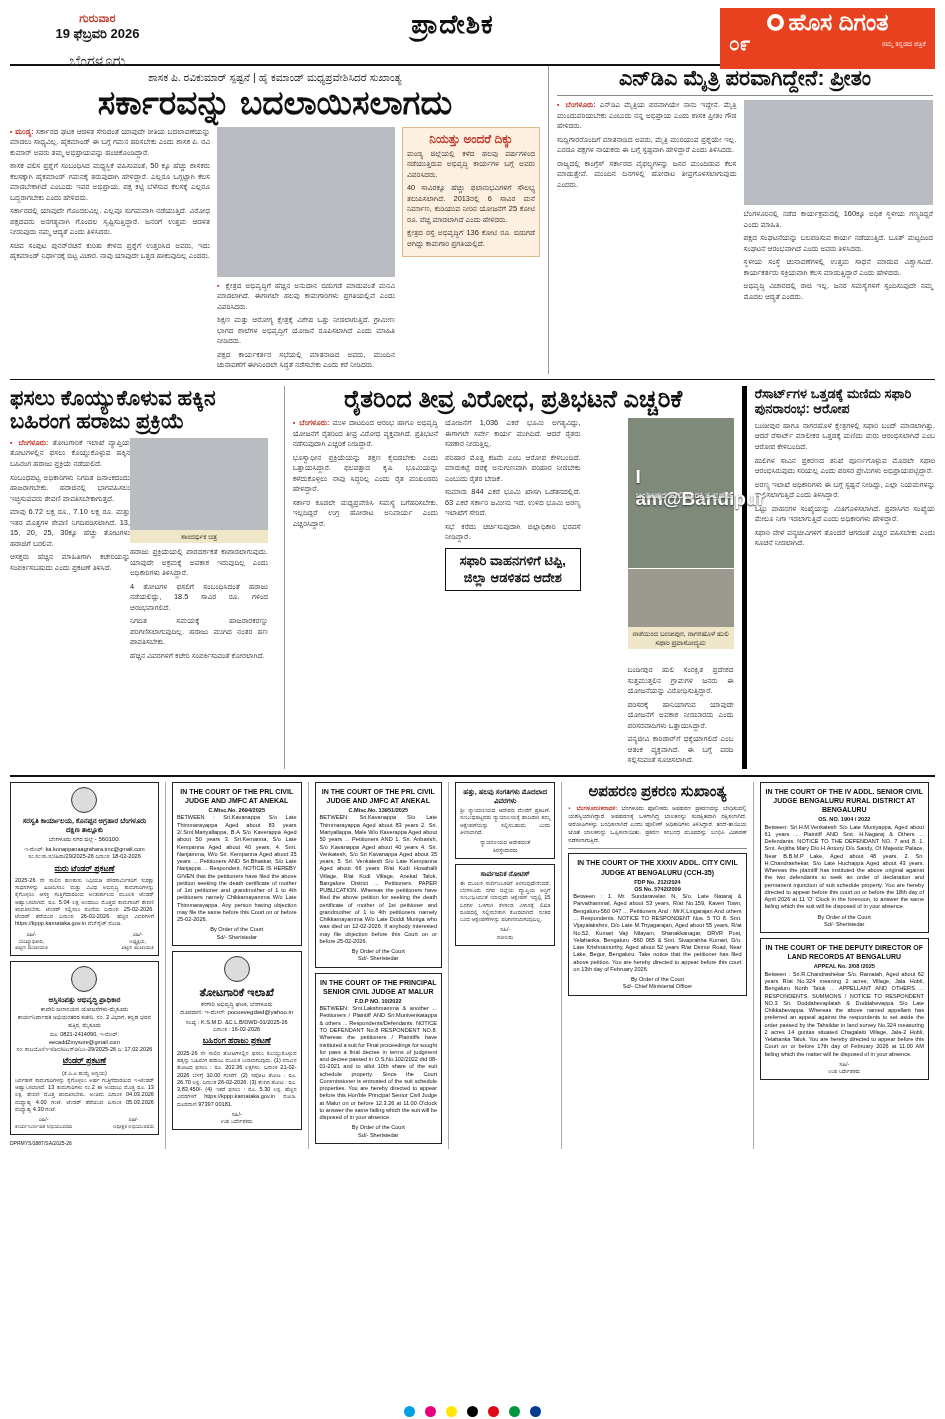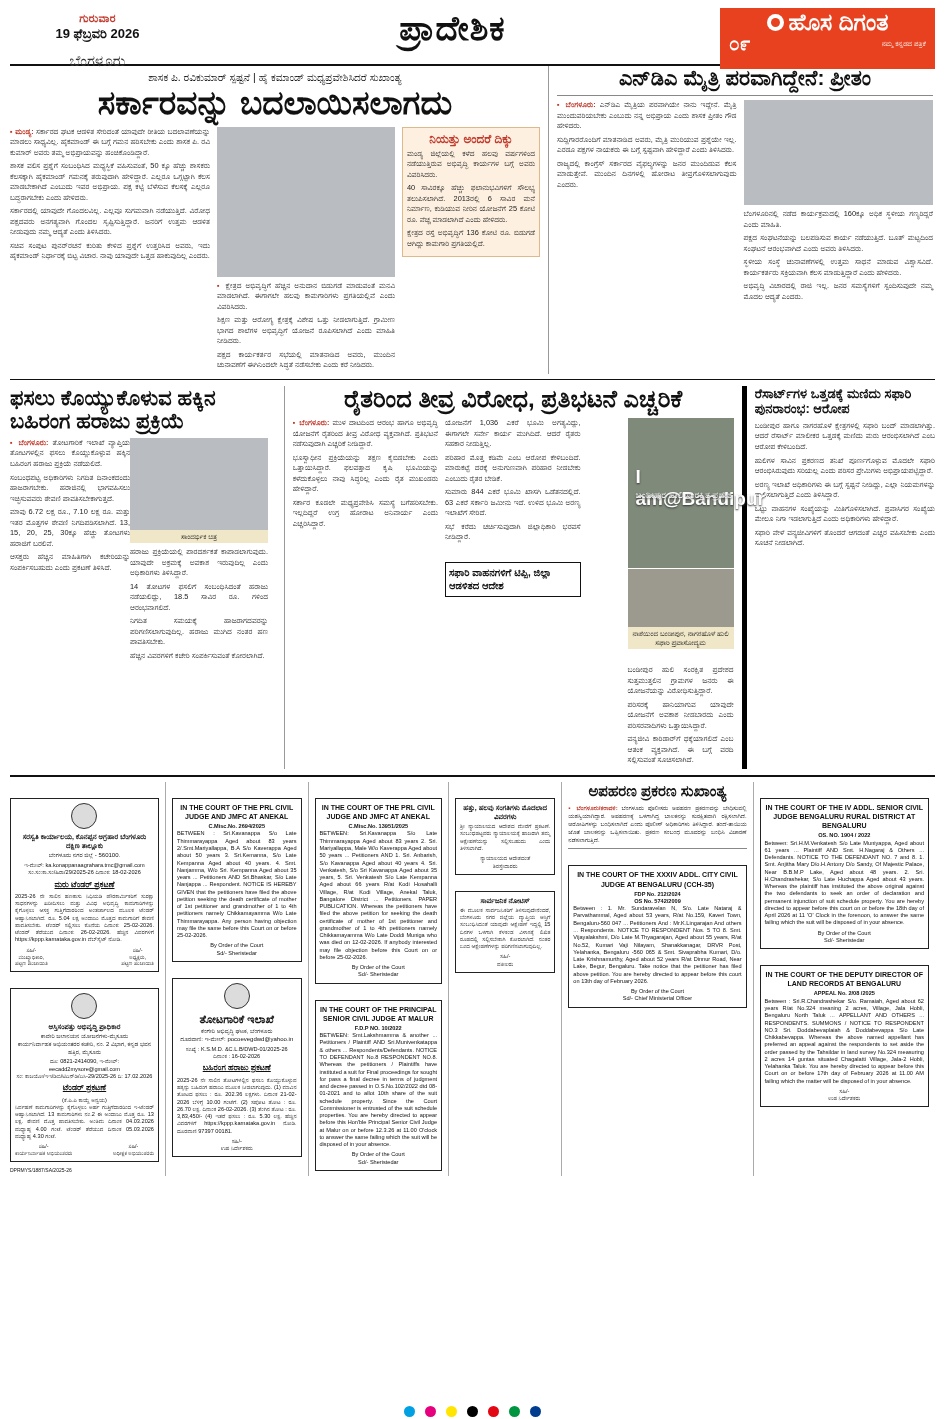--- a/index.html
+++ b/index.html
@@ -28,21 +28,21 @@
     height: 58px;
   }
   .mast-left { width: 175px; text-align: center; padding-top: 4px; }
   .mast-day {
     color: #c0392b; font-weight: bold; font-size: 11px; letter-spacing: .3px;
   }
   .mast-date { font-weight: bold; font-size: 13px; margin-top: 1px; }
   .mast-place { font-size: 15px; margin-top: 10px; color: #333; }
   .mast-center { flex: 1; text-align: center; padding-top: 2px; }
   .mast-title {
-    font-size: 34px; font-weight: bold; letter-spacing: 1px;
+    font-size: 26px; font-weight: bold; letter-spacing: 1px;
     font-family: "Liberation Serif", serif;
   }
   .mast-right {
     width: 215px; text-align: right;
   }
   .brandbox {
     background: #e8411f; color: #fff; padding: 3px 6px 16px 6px;
     display: inline-block; width: 100%;
   }
   .brandrow { display: flex; align-items: center; justify-content: center; gap: 5px; }
@@ -136,33 +136,33 @@
     font-size: 19px; font-weight: bold; text-shadow: 0 1px 2px #333;
   }
   .bandipur-sub {
     position: absolute; left: 8px; top: 72px; color: #fff; font-size: 9px;
     text-shadow: 0 1px 2px #333;
   }
   .photo-ground {
     width: 100%; height: 58px; background: #9c9a8e; margin-top: 1px;
   }
   .boxed-note {
-    border: 1px solid #111; padding: 3px; font-size: 10px; font-weight: bold;
-    margin-top: 19px; line-height: 1.35;
+    border: 1px solid #111; padding: 3px; font-size: 13px; font-weight: bold;
+    text-align: center; margin-top: 5px; line-height: 1.35;
   }
 
   
   .classifieds { margin-top: 6px; border-top: 2px solid #111; padding-top: 5px; }
   .cl-row { display: flex; gap: 6px; }
   .cl-col { border-right: 1px solid #aaa; padding-right: 6px; }
   .cl-col:last-child { border-right: none; }
 
   .ad {
     border: 1px solid #222; padding: 4px; font-size: 5.6px; line-height: 1.3;
-    margin-bottom: 5px; text-align: justify; margin-top: 16px;
+    margin-bottom: 5px; text-align: justify;
   }
   .ad .ad-head {
     text-align: center; font-weight: bold; font-size: 7px; margin-bottom: 2px;
     line-height: 1.3;
   }
   .ad .ad-sub {
     text-align: center; font-size: 6px; margin-bottom: 2px; line-height: 1.3;
   }
   .ad .ad-center { text-align: center; }
   .ad .ad-bold { font-weight: bold; }
@@ -290,22 +290,22 @@
             <p>ಸಂಬಂಧಪಟ್ಟ ಅಧಿಕಾರಿಗಳು ನಿಗದಿತ ದಿನಾಂಕದಂದು ಹಾಜರಾಗಬೇಕು. ಹರಾಜಿನಲ್ಲಿ ಭಾಗವಹಿಸಲು ಇಚ್ಛಿಸುವವರು ಠೇವಣಿ ಪಾವತಿಸಬೇಕಾಗುತ್ತದೆ.</p>
             <p>ಮಾವು 6.72 ಲಕ್ಷ ರೂ., 7.10 ಲಕ್ಷ ರೂ. ಮತ್ತು ಇತರ ಮೊತ್ತಗಳ ಠೇವಣಿ ನಿಗದಿಪಡಿಸಲಾಗಿದೆ. 13, 15, 20, 25, 30ಕ್ಕೂ ಹೆಚ್ಚು ತೋಟಗಳು ಹರಾಜಿಗೆ ಬರಲಿವೆ.</p>
             <p>ಆಸಕ್ತರು ಹೆಚ್ಚಿನ ಮಾಹಿತಿಗಾಗಿ ಕಚೇರಿಯನ್ನು ಸಂಪರ್ಕಿಸಬಹುದು ಎಂದು ಪ್ರಕಟಣೆ ತಿಳಿಸಿದೆ.</p>
           </div>
         </div>
         <div class="ml-c2">
           <div class="photo photo-ml"></div>
           <div class="caption">ಸಾಂದರ್ಭಿಕ ಚಿತ್ರ</div>
           <div class="body-text" style="margin-top:4px">
             <p>ಹರಾಜು ಪ್ರಕ್ರಿಯೆಯಲ್ಲಿ ಪಾರದರ್ಶಕತೆ ಕಾಪಾಡಲಾಗುವುದು. ಯಾವುದೇ ಅಕ್ರಮಕ್ಕೆ ಅವಕಾಶ ಇರುವುದಿಲ್ಲ ಎಂದು ಅಧಿಕಾರಿಗಳು ತಿಳಿಸಿದ್ದಾರೆ.</p>
-            <p>14 ತೋಟಗಳ ಫಸಲಿಗೆ ಸಂಬಂಧಿಸಿದಂತೆ ಹರಾಜು ನಡೆಯಲಿದ್ದು, 18.5 ಸಾವಿರ ರೂ. ಗಳಿಂದ ಆರಂಭವಾಗಲಿದೆ.</p>
-            <p>ನಿಗದಿತ ಸಮಯಕ್ಕೆ ಹಾಜರಾಗದವರನ್ನು ಪರಿಗಣಿಸಲಾಗುವುದಿಲ್ಲ. ಹರಾಜು ಮುಗಿದ ನಂತರ ಹಣ ಪಾವತಿಸಬೇಕು.</p>
+            <p>4 ತೋಟಗಳ ಫಸಲಿಗೆ ಸಂಬಂಧಿಸಿದಂತೆ ಹರಾಜು ನಡೆಯಲಿದ್ದು, 18.5 ಸಾವಿರ ರೂ. ಗಳಿಂದ ಆರಂಭವಾಗಲಿದೆ.</p>
+            <p>ನಿಗದಿತ ಸಮಯಕ್ಕೆ ಹಾಜರಾರಕರಣ್ನು ಪರಿಗಣಿಸಲಾಗುವುದಿಲ್ಲ. ಹರಾಜು ಮುಗಿದ ನಂತರ ಹಣ ಪಾವತಿಸಬೇಕು.</p>
             <p>ಹೆಚ್ಚಿನ ವಿವರಗಳಿಗೆ ಕಚೇರಿ ಸಂಪರ್ಕಿಸುವಂತೆ ಕೋರಲಾಗಿದೆ.</p>
           </div>
         </div>
       </div>
     </div>
 
     <div class="mid-center">
       <h2 class="head2 center" style="font-size:24px">ರೈತರಿಂದ ತೀವ್ರ ವಿರೋಧ, ಪ್ರತಿಭಟನೆ ಎಚ್ಚರಿಕೆ</h2>
       <div class="mc-cols">
         <div class="mc-c1">

